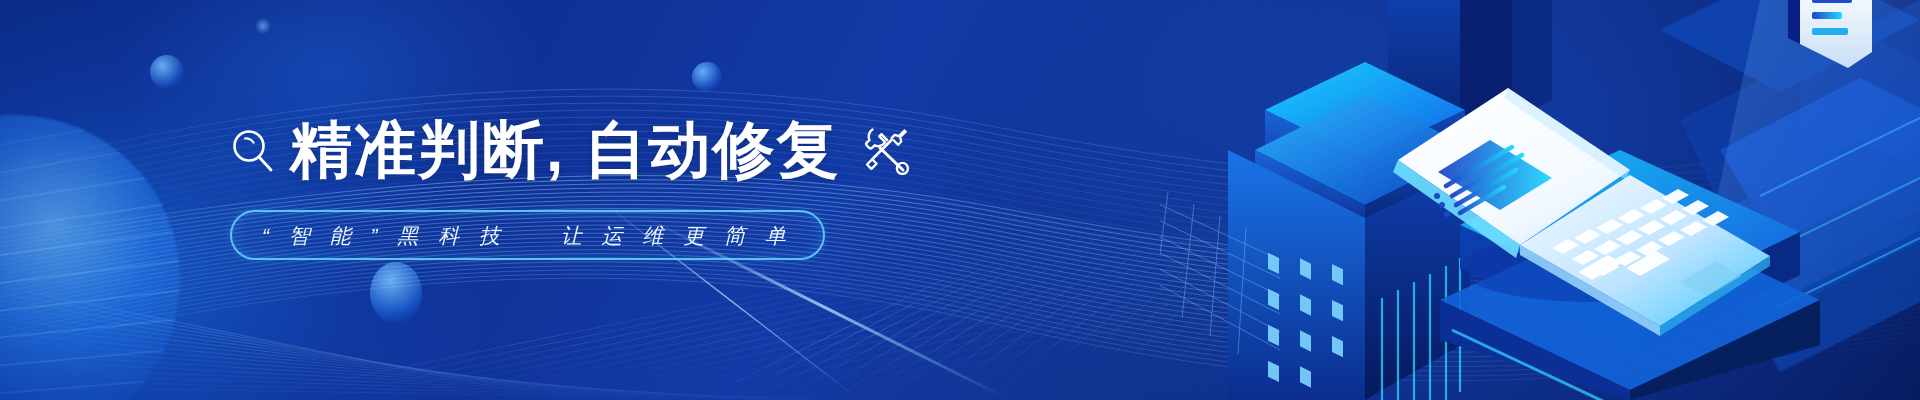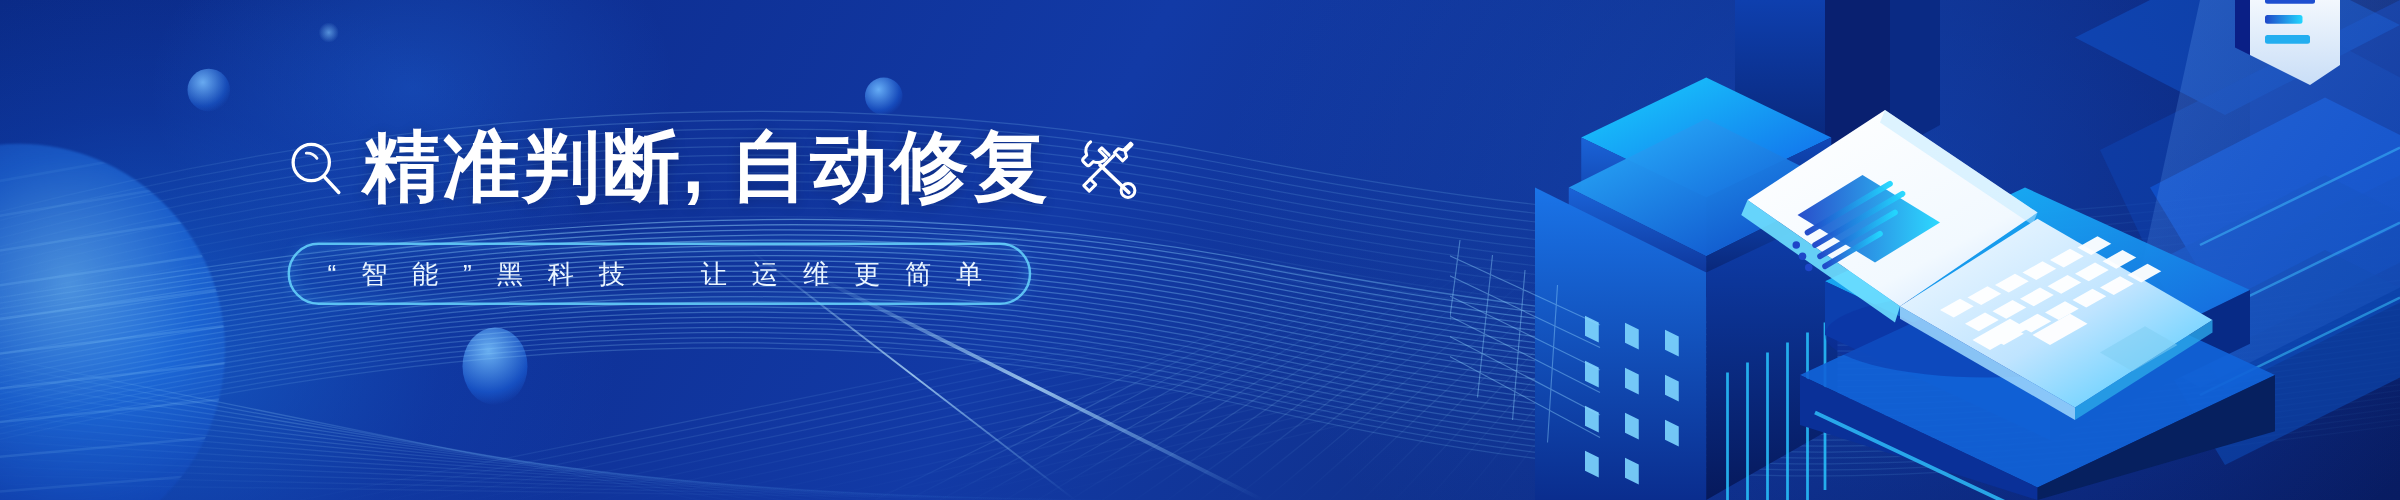--- a/index.html
+++ b/index.html
@@ -38,21 +38,21 @@
 
   .bokeh{position:absolute;border-radius:50%;}
   .bokeh.b1{left:150px;top:55px;width:34px;height:34px;background:radial-gradient(circle at 36% 32%,rgba(120,190,255,.85),rgba(35,110,230,.35) 60%,rgba(20,70,190,0) 78%);}
   .bokeh.b2{left:692px;top:62px;width:30px;height:30px;background:radial-gradient(circle at 36% 32%,rgba(110,185,255,.9),rgba(30,105,230,.4) 60%,rgba(20,70,190,0) 78%);}
   .bokeh.b3{left:370px;top:262px;width:52px;height:62px;background:radial-gradient(circle at 40% 30%,rgba(120,195,255,.85),rgba(30,110,235,.45) 62%,rgba(18,64,185,0) 82%);border-radius:50%;}
   .bokeh.b4{left:255px;top:18px;width:16px;height:16px;background:radial-gradient(circle,rgba(130,200,255,.6),rgba(30,100,220,0) 72%);}
 
   .wave-svg{position:absolute;left:0;bottom:0;width:1920px;height:400px;}
 
   
-  .textwrap{position:absolute;left:230px;top:96px;width:700px;}
+  .textwrap{position:absolute;left:230px;top:112px;width:700px;}
   .headline{
     display:flex;align-items:center;gap:0;
     height:76px;
   }
   .mag-icon{flex:0 0 auto;margin-right:14px;margin-top:6px;}
   .headline-text{
     color:#ffffff;
     font-size:62px;
     font-weight:700;
     letter-spacing:2px;
@@ -63,20 +63,21 @@
   .wrench-icon{flex:0 0 auto;margin-left:18px;margin-top:2px;}
 
   .pill{
     margin-top:22px;
     display:inline-flex;align-items:center;justify-content:flex-start;
     height:46px;
     padding:0 30px;
     border:2px solid rgba(105,215,255,.85);
     border-radius:26px;
     box-shadow:0 0 14px rgba(70,185,255,.25) inset, 0 0 10px rgba(70,185,255,.18);
+    font-style:italic;
   }
   .pill-text{
     color:#eaf6ff;
     font-size:21px;
     letter-spacing:7px;
     white-space:nowrap;
     line-height:1;
   }
 
   

